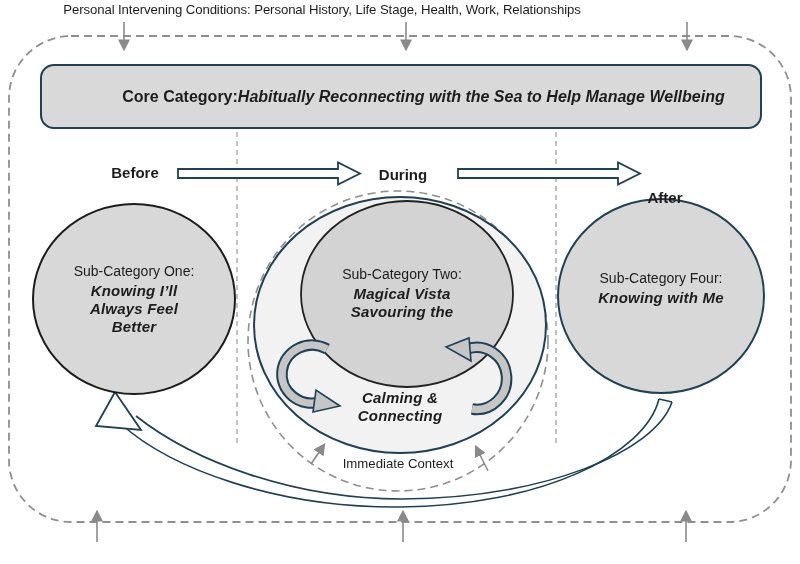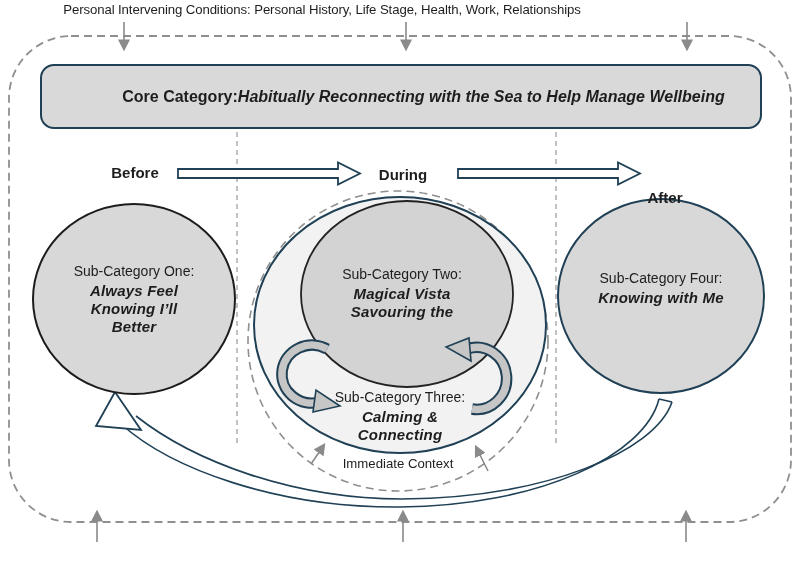--- a/index.html
+++ b/index.html
@@ -106,33 +106,32 @@
     <span>Core Category:</span>
     <span class="it">Habitually Reconnecting with the Sea to Help Manage Wellbeing</span>
   </div>
 
   <div class="txt phase" style="left:95px;top:164px;">Before</div>
   <div class="txt phase" style="left:363px;top:166px;">During</div>
   <div class="txt phase" style="left:625px;top:166px;margin-top:23px;">After</div>
 
   <div class="txt sub" style="left:34px;top:263px;">
     <div class="label">Sub-Category One:</div>
+    <div class="bi">Knowing I’ll</div>
     <div class="bi">Always Feel</div>
-    <div class="bi">Knowing I’ll</div>
     <div class="bi">Better</div>
   </div>
 
   <div class="txt sub" style="left:302px;top:266px;">
     <div class="label">Sub-Category Two:</div>
     <div class="bi">Magical Vista</div>
     <div class="bi">Savouring the</div>
   </div>
 
   <div class="txt sub" style="left:300px;top:389px;">
-    <div class="label">Sub-Category Three:</div>
     <div class="bi">Calming &amp;</div>
     <div class="bi">Connecting</div>
   </div>
 
   <div class="txt sub" style="left:561px;top:270px;">
     <div class="label">Sub-Category Four:</div>
     <div class="bi">Knowing with Me</div>
   </div>
 
   <div class="txt imm" style="left:318px;top:456px;">Immediate Context</div>

